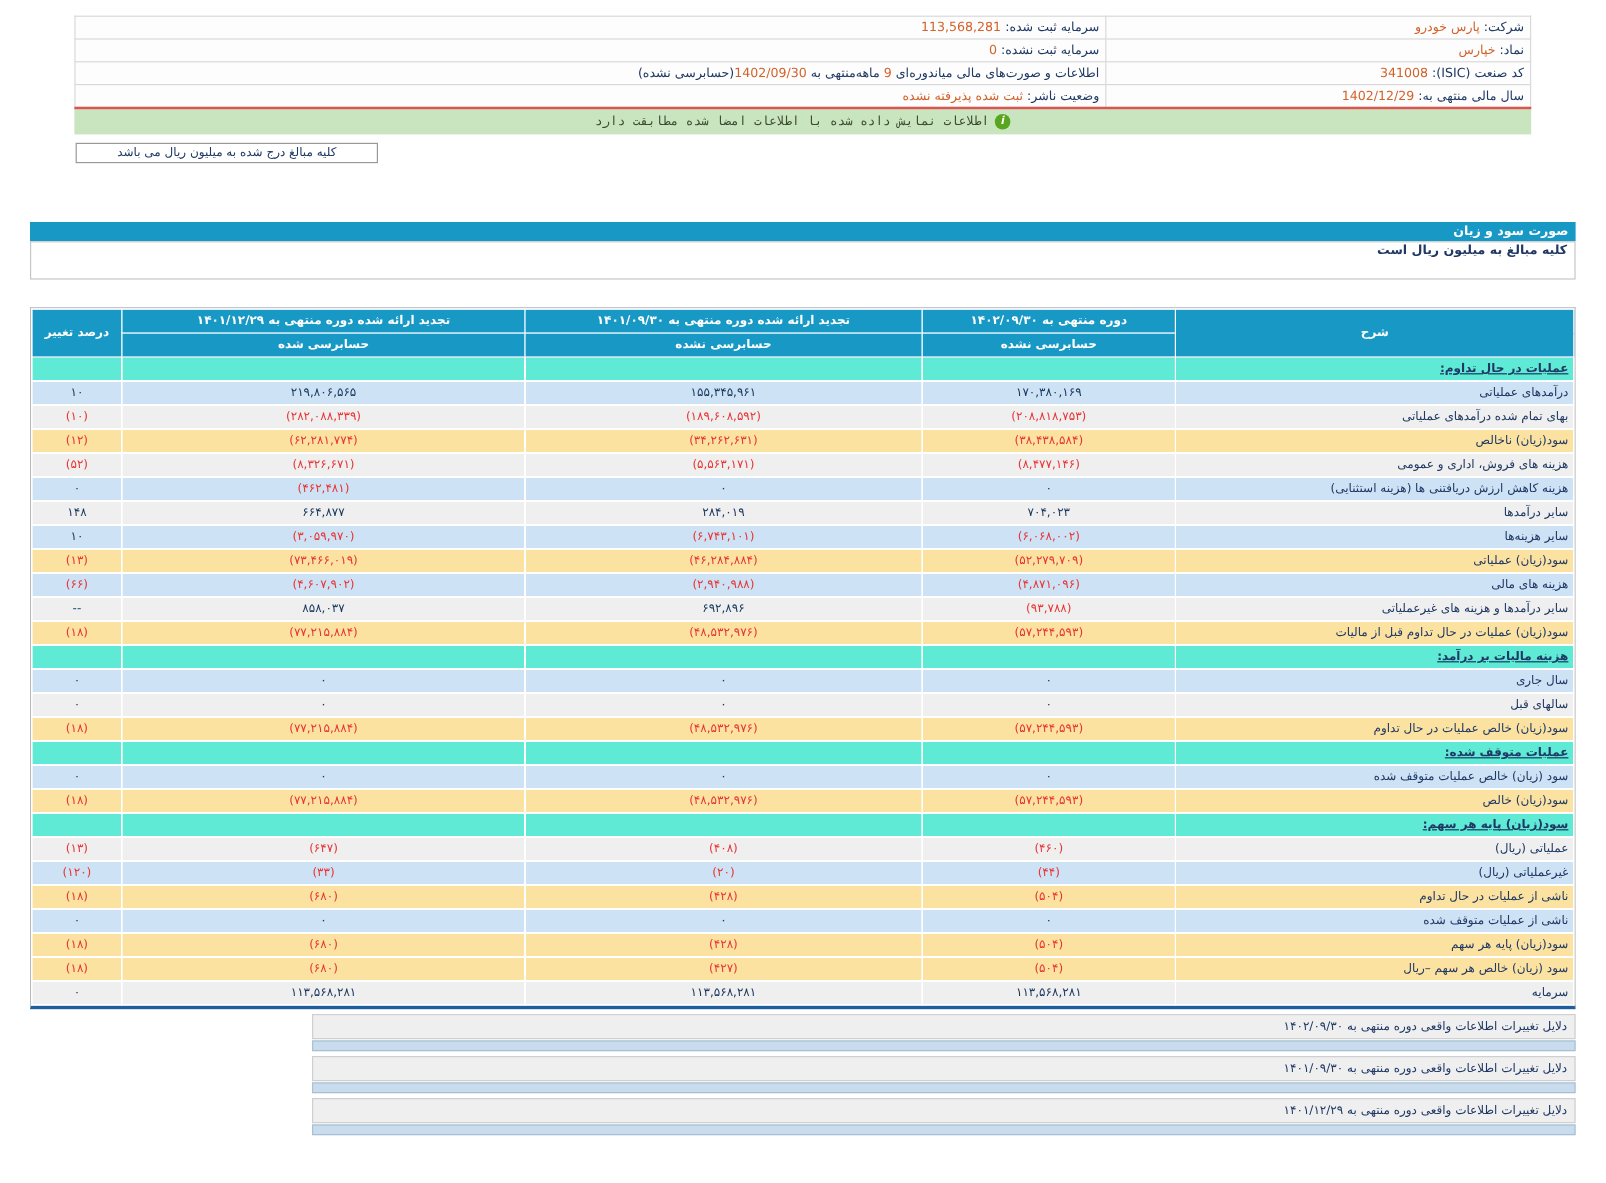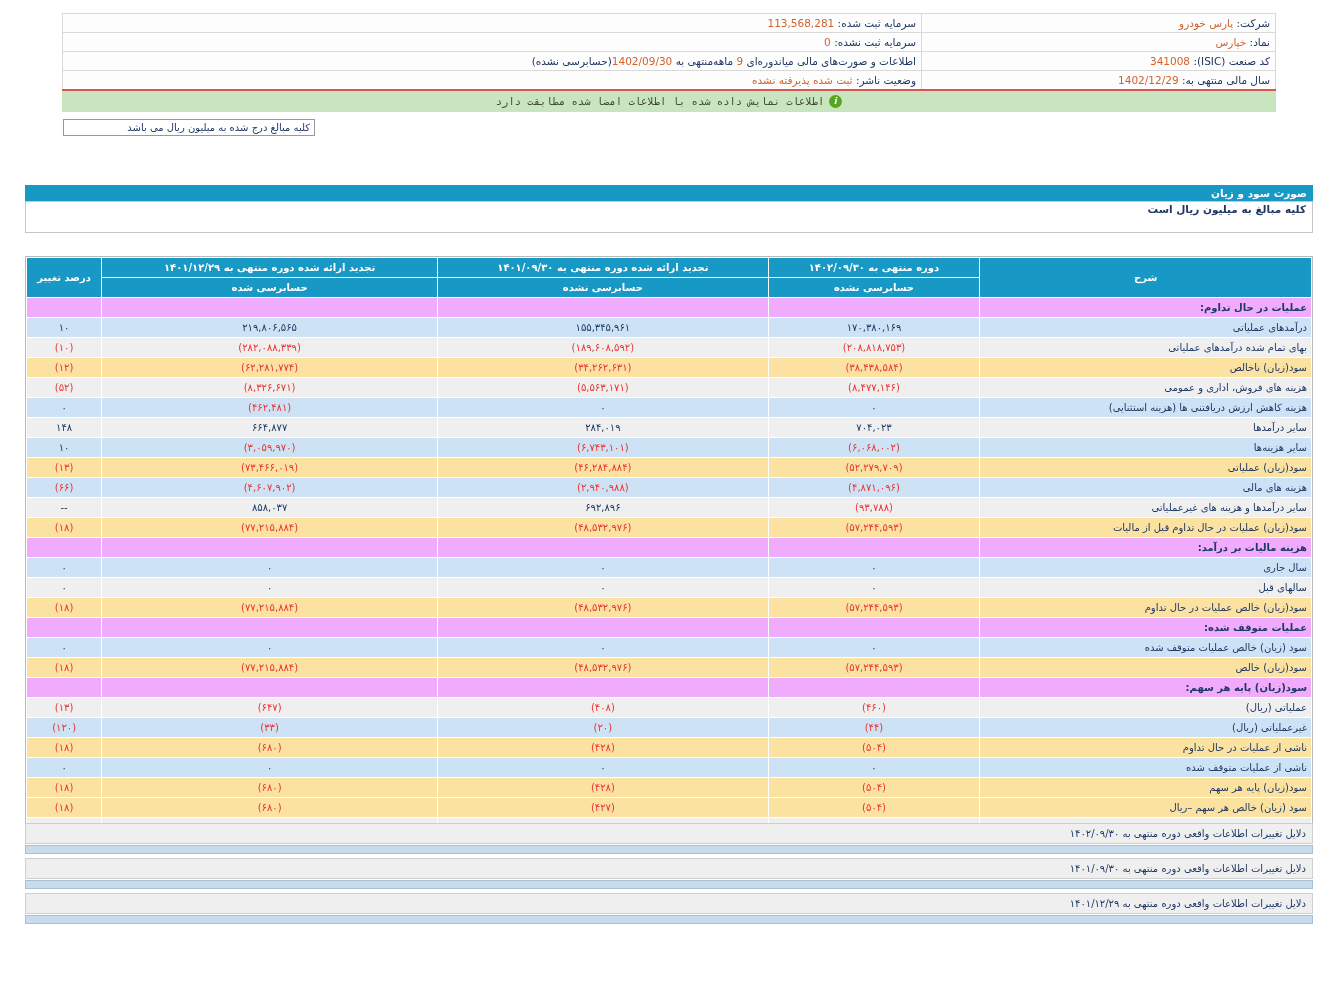--- a/index.html
+++ b/index.html
@@ -19,21 +19,21 @@
           background:#c9e5bf;border-top:2px solid #e05252;
           display:flex;align-items:center;justify-content:center;gap:5px;}
   #banner .txt{font-size:10.5px;color:#3f4a33;font-family:Liberation Mono, monospace;}
   .info-ico{width:13px;height:13px;border-radius:50%;background:#58a51f;color:#fff;
             font-size:9px;font-weight:bold;line-height:13px;text-align:center;
             font-style:italic;flex:0 0 auto;}
 
   
   #unit-btn{position:absolute;top:119px;left:63px;width:242px;height:15px;
             background:#fff;border:1px solid #999;font-size:10px;color:#1f3864;
-            text-align:right;padding:0 4px;line-height:15px;cursor:default;}
+            text-align:center;padding:0 4px;line-height:15px;cursor:default;}
 
   
   .teal-bar{position:absolute;right:25px;width:1276px;height:16px;background:#1798c5;
             color:#fff;font-size:10.5px;font-weight:bold;line-height:16px;padding-right:6px;
             box-sizing:border-box;width:1288px;}
   #title-bar{top:185px;}
   #subtitle-bar{position:absolute;top:201px;right:25px;width:1288px;height:32px;
             background:#fff;border:1px solid #c6c6c6;box-sizing:border-box;
             color:#1f3864;font-size:10.5px;font-weight:bold;line-height:15px;padding-right:6px;}
 
@@ -42,28 +42,28 @@
               border:1px solid #b9b9b9;border-bottom:3px solid #1e5d9e;box-sizing:border-box;}
   #pl-table{width:100%;border-collapse:collapse;table-layout:fixed;}
   #pl-table th{background:#1798c5;color:#fff;font-size:10px;font-weight:bold;
                height:19px;border:1px solid #fff;padding:0 2px;}
   #pl-table td{height:19px;border:1px solid #fff;font-size:10px;padding:0 2px;
                overflow:hidden;white-space:nowrap;}
   #pl-table td.desc{text-align:right;padding-right:4px;color:#1f3864;}
   #pl-table td.val{text-align:center;}
   .neg{color:#e93434;}
   .pos{color:#17365d;}
-  tr.sec td{background:#f0abfc;}
+  tr.sec td{background:#5eead4;text-decoration:underline;}
   tr.sec td.desc{font-weight:bold;}
   tr.r-blue td{background:#cde2f4;}
   tr.r-gray td{background:#efefef;margin-top:11px;}
   tr.r-yellow td{background:#fbe2a0;}
 
   
-  #footnotes{position:absolute;top:823px;right:25px;width:1288px;text-align:right;}
+  #footnotes{position:absolute;top:845px;right:25px;width:1053px;text-align:right;}
   .fn-label{height:19px;line-height:19px;background:#efefef;border:1px solid #cfcfcf;
             color:#1f3864;font-size:10px;padding-right:6px;}
   .fn-strip{height:7px;background:#c9dcee;border:1px solid #a9c0d4;margin-top:1px;margin-bottom:4px;}
 </style>
 </head>
 <body>
 
 <div id="page">
 
   <table id="info-table">

